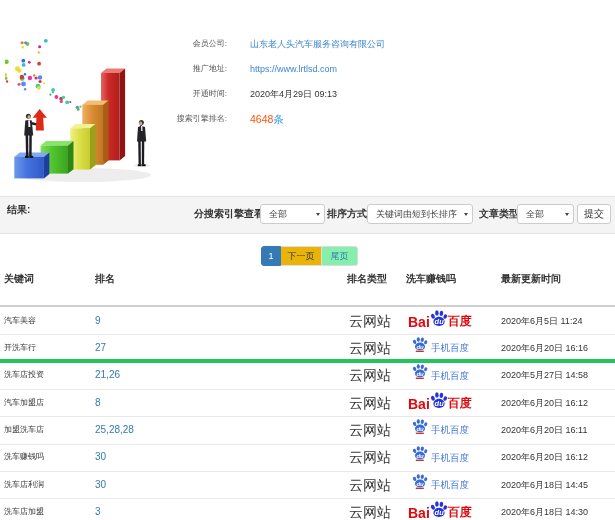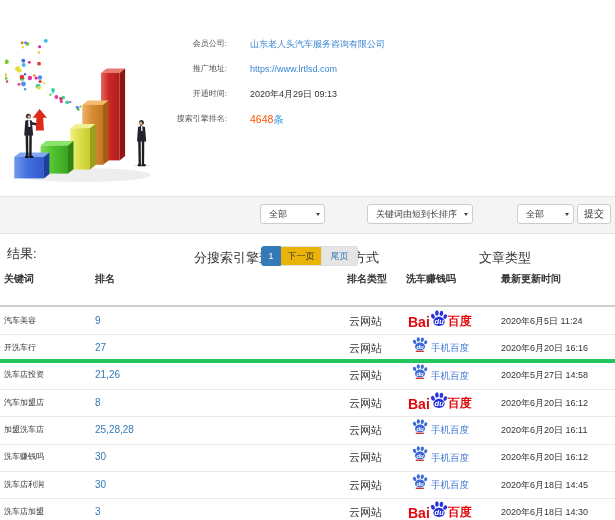--- a/index.html
+++ b/index.html
@@ -10,36 +10,36 @@
 #topbar { left:0; top:0; width:615px; height:23px; background:#0981cf; border-top:1.5px solid #0768aa; border-bottom:1px solid #06619e; box-shadow:0 2px 3px rgba(120,150,170,0.45); }
 #topbar .t { position:absolute; left:18px; top:0; line-height:22px; color:#fff; font-weight:bold; font-size:9px; }
 
 .ilabel { width:130px; text-align:right; font-size:8px; color:#555; line-height:12px; left:97px; }
 .ival  { left:250px; font-size:9px; line-height:12px; color:#333; }
 .blue { color:#3c86d2; }
 .orange { color:#ff5400; }
 .lblue { color:#3ba0e8; }
 
 #band { left:0; top:196px; width:615px; height:38px; background:#f4f4f4; border-top:1px solid #e5e5e5; border-bottom:1px solid #e2e2e2; }
-.flabel { font-size:13px; font-weight:normal; color:#333; line-height:12px;margin-top:44px; }
+.flabel { font-size:10px; font-weight:bold; color:#333; line-height:12px; }
 .sel { height:20px; background:#fff; border:1px solid #ccc; border-radius:3px; font-size:9px; color:#444; line-height:18px; padding-left:8px; }
 .sel .arr { position:absolute; right:4px; top:8px; width:0; height:0; border-left:2.5px solid transparent; border-right:2.5px solid transparent; border-top:3.5px solid #444; }
 #submit { left:577px; top:204px; width:34px; height:20px; background:#fff; border:1px solid #ccc; border-radius:3px; font-size:10px; color:#333; text-align:center; line-height:18px; }
 
 .pg { top:246px; height:20px; font-size:9px; line-height:18px; text-align:center; border:1px solid #ddd; }
 #pg1 { left:261px; width:20px; background:#337ab7; color:#fff; border-color:#337ab7; border-radius:3px 0 0 3px; }
 #pg2 { left:281px; width:41px; background:#eab308; color:#333; border-left:none; }
-#pg3 { left:322px; width:36px; background:#e5e5e5; color:#337ab7; border-left:none; border-radius:0 3px 3px 0;font-family:Liberation Serif, serif; }
+#pg3 { left:322px; width:36px; background:#86efac; color:#337ab7; border-left:none; border-radius:0 3px 3px 0;font-family:Liberation Serif, serif; }
 
 .th { font-size:10px; font-weight:bold; color:#333; line-height:12px; top:273px; }
 .hline2 { left:0; top:305px; width:615px; height:2px; background:#cfcfcf; }
 .c1 { left:4px; } .c2 { left:95px; } .c3 { left:347px; } .c4 { left:406px; } .c5 { left:501px; }
 .cell { font-size:8px; color:#333; line-height:12px; }
 .num { color:#337ab7; font-size:10px; }
-.c3cell { font-size:11px; left:349px; }
+.c3cell { font-size:14px; left:349px; }
 .date { font-size:9px; }
 
 .bd { display:flex; align-items:center; margin-left:2px; }
 .bd .bai { color:#e1070c; font-weight:bold; font-size:14px; }
 .bd .bdu { color:#e1070c; font-weight:bold; font-size:12px; }
 .sj { display:flex; align-items:center; margin-left:6px; }
 .sj .txt { color:#4377d6; font-size:9.5px; margin-left:3px; }
 </style>
 </head>
 <body>

